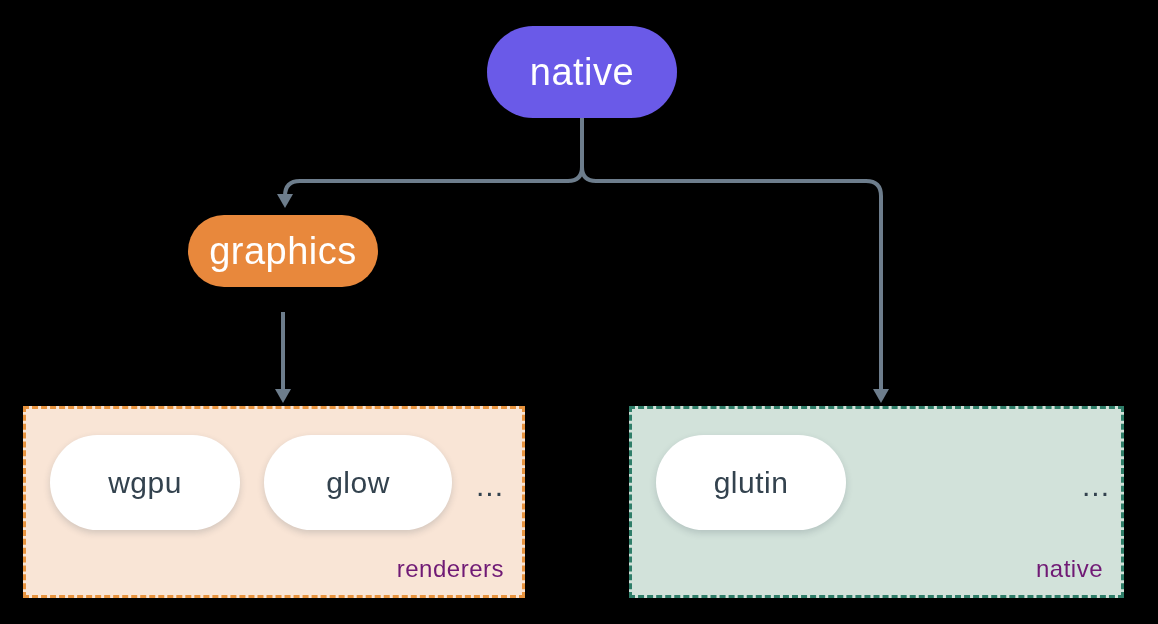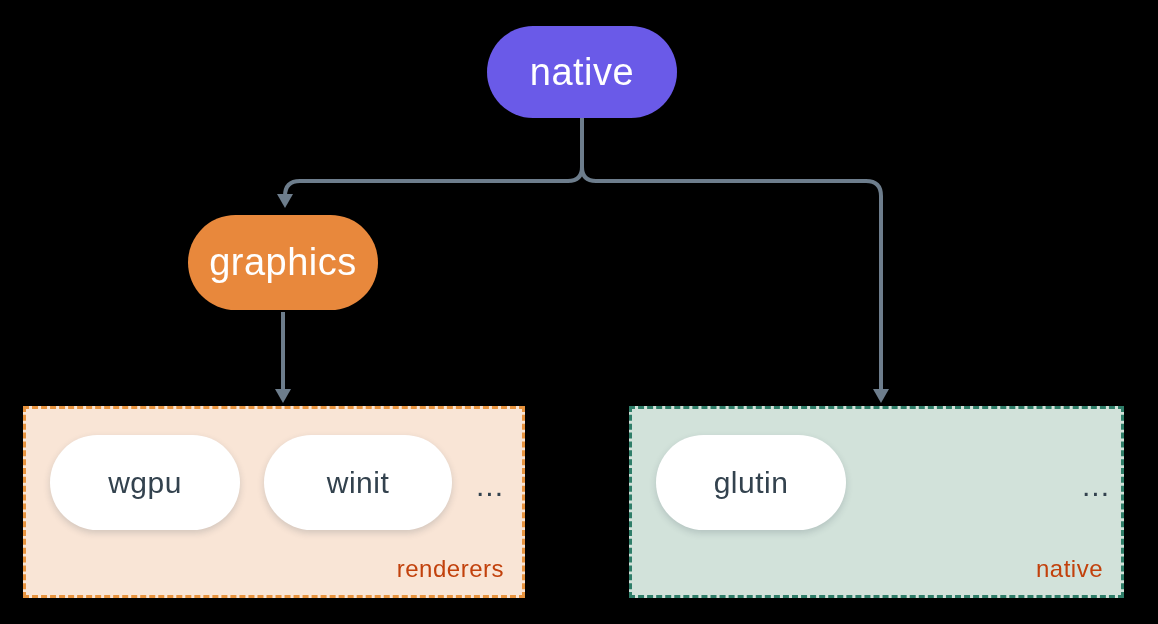--- a/index.html
+++ b/index.html
@@ -34,21 +34,21 @@
     color: #ffffff;
     font-size: 38px;
   }
   .node-native {
     left: 487px; top: 26px;
     width: 190px; height: 92px;
     background: #6a5ae8;
   }
   .node-graphics {
     left: 188px; top: 215px;
-    width: 190px; height: 95px;
+    width: 190px; height: 72px;
     background: #e8883c;
   }
   .group {
     position: absolute;
     box-sizing: border-box;
     border: 3px dashed;
     z-index: 2;
     padding-left: 44px;
   }
   .group-renderers {
@@ -76,21 +76,21 @@
     left: 450px; top: 60px;
     font-size: 30px;
     color: #33424e;
     letter-spacing: 1px;
     z-index: 3;
   }
   .group-label {
     position: absolute;
     right: 18px; bottom: 12px;
     font-size: 24px;
-    color: #c2410c;
+    color: #701a75;
     letter-spacing: 0.5px;
     z-index: 3;
   }
 </style>
 </head>
 <body>
 
 <div class="stage">
 
   <svg class="connectors" viewBox="0 0 1158 624" xmlns="http://www.w3.org/2000/svg">
@@ -111,21 +111,21 @@
 
   <div class="pill colored node-graphics">
     <span>graphics</span>
   </div>
 
   <div class="group group-renderers">
     <div class="pill item item-1">
       <span>wgpu</span>
     </div>
     <div class="pill item item-2">
-      <span>winit</span>
+      <span>glow</span>
     </div>
     <span class="ellipsis">...</span>
     <span class="group-label">renderers</span>
   </div>
 
   <div class="group group-shells">
     <div class="pill item item-1">
       <span>glutin</span>
     </div>
     <span class="ellipsis">...</span>

